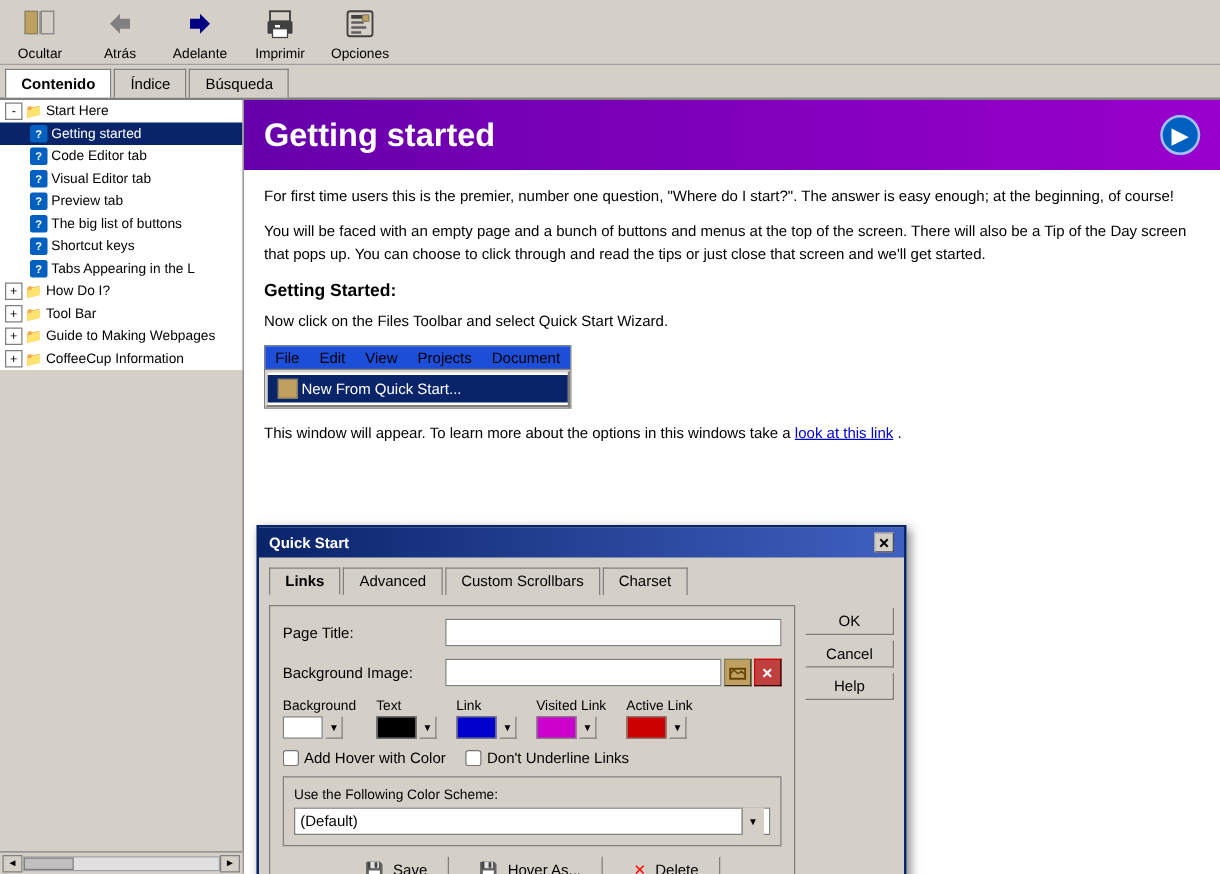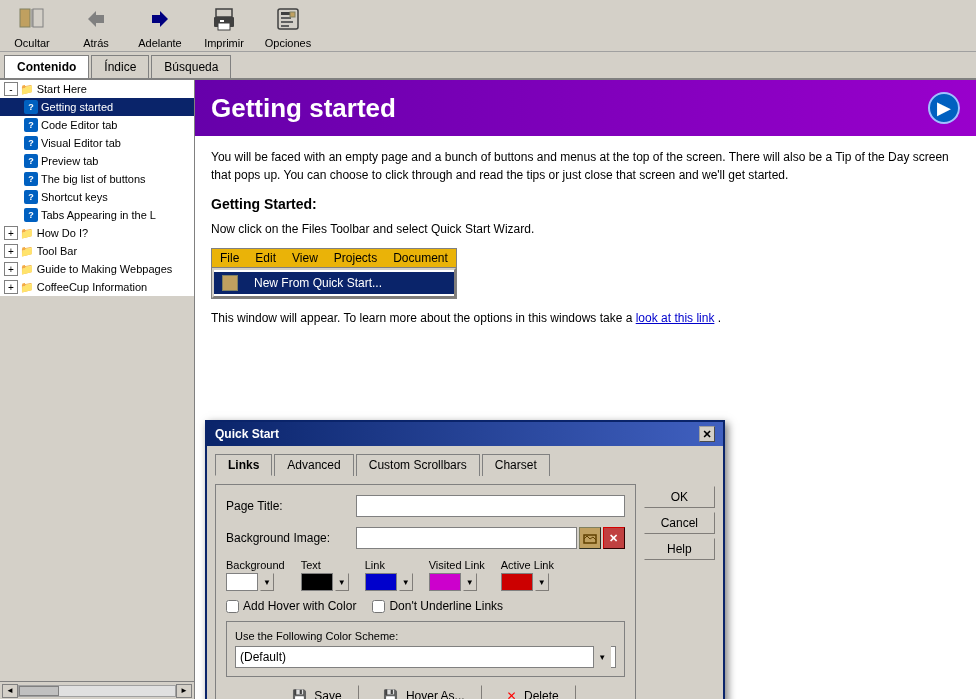--- a/index.html
+++ b/index.html
@@ -41,24 +41,24 @@
     #page-header h1 { font-size: 26px; font-weight: bold; color: white; }
     .header-icon { width: 32px; height: 32px; background: #0060c0; border-radius: 50%; display: flex; align-items: center; justify-content: center; color: white; font-size: 18px; border: 2px solid #a0c0ff; }
 
     
     .body-text { font-size: 12px; line-height: 1.5; margin-bottom: 10px; color: #000; }
     .section-heading { font-size: 14px; font-weight: bold; margin: 12px 0 8px 0; color: #000; }
     a { color: #0000cc; }
 
     
     #menu-mockup { border: 1px solid #808080; display: inline-block; margin-bottom: 10px; }
-    #menu-bar { background: #eab308; display: flex; gap: 0; border-bottom: 1px solid #808080; }
+    #menu-bar { background: #1d4ed8; display: flex; gap: 0; border-bottom: 1px solid #808080; }
     .menu-item-bar { padding: 2px 8px; font-size: 12px; cursor: pointer; }
     #menu-content { background: #ffffff; border: 2px outset #d4d0c8; padding: 2px 0; min-width: 180px; }
-    .menu-row { display: flex; align-items: center; padding: 3px 8px; gap: 16px; background: #0a246a; color: white; }
+    .menu-row { display: flex; align-items: center; padding: 3px 8px; gap: 3px; background: #0a246a; color: white; }
     .menu-row-icon { width: 16px; height: 16px; background: #c0a060; border: 1px solid #808060; }
 
     
     #dialog-overlay { position: absolute; top: 340px; left: 10px; width: 520px; background: #d4d0c8; border: 2px solid #0a246a; box-shadow: 3px 3px 8px rgba(0,0,0,0.5); z-index: 100; }
     #dialog-title { background: linear-gradient(to right, #0a246a, #4060c0); color: white; padding: 4px 8px; display: flex; align-items: center; justify-content: space-between; font-size: 12px; font-weight: bold; }
     #dialog-title-close { width: 16px; height: 16px; background: #d4d0c8; border: 1px outset #a0a0a0; display: flex; align-items: center; justify-content: center; font-size: 11px; cursor: pointer; color: #000; }
     #dialog-tabs { display: flex; gap: 2px; margin-bottom: 8px; }
     .dialog-tab { padding: 3px 12px; border: 1px solid #808080; background: #d4d0c8; cursor: pointer; font-size: 12px; border-bottom: none; }
     .dialog-tab.active { background: #d4d0c8; border-bottom: 1px solid #d4d0c8; font-weight: bold; }
     #dialog-content { border: 1px solid #808080; background: #d4d0c8; padding: 10px; }
@@ -238,20 +238,21 @@
 
   <div id="content">
 
     <div id="page-header">
       <h1>Getting started</h1>
       <div class="header-icon">▶</div>
     </div>
 
     <div id="content-inner">
 
+      <p class="body-text">For first time users this is the premier, number one question, "Where do I start?". The answer is easy enough; at the beginning, of course!</p>
       <p class="body-text">You will be faced with an empty page and a bunch of buttons and menus at the top of the screen. There will also be a Tip of the Day screen that pops up. You can choose to click through and read the tips or just close that screen and we'll get started.</p>
 
       <h2 class="section-heading">Getting Started:</h2>
 
       <p class="body-text">Now click on the Files Toolbar and select Quick Start Wizard.</p>
 
       
       <div id="menu-mockup">
         <div id="menu-bar">
           <div class="menu-item-bar">File</div>

